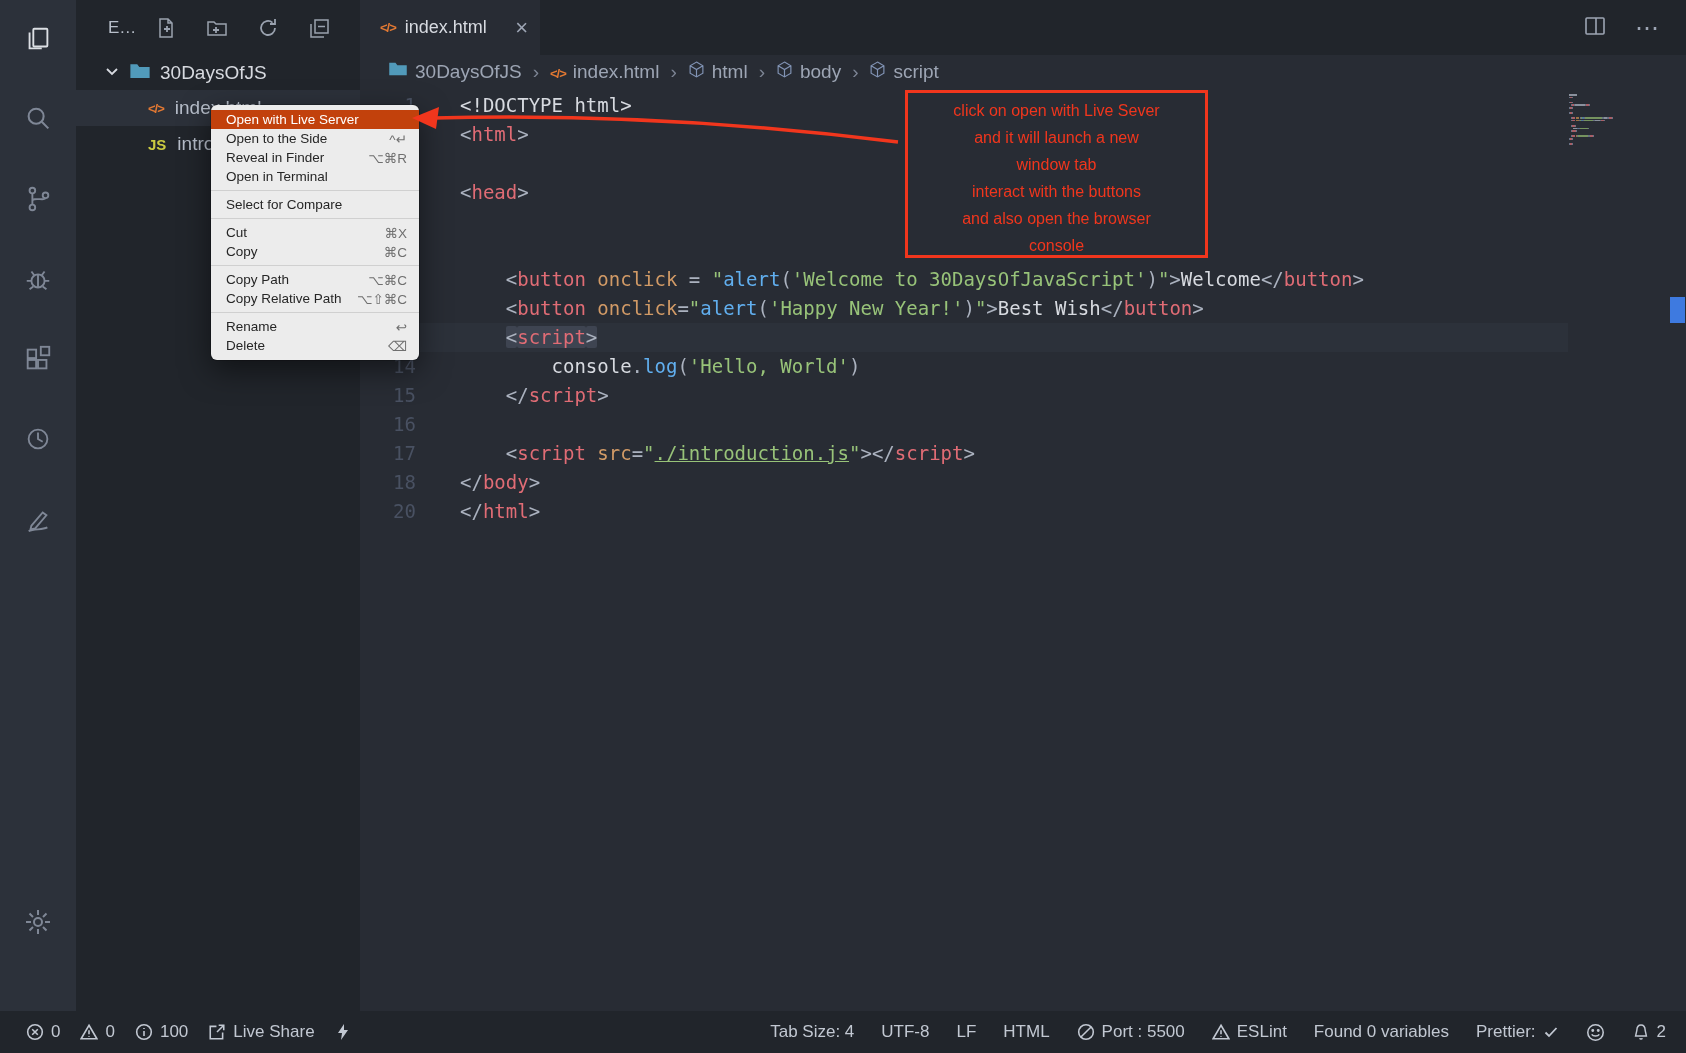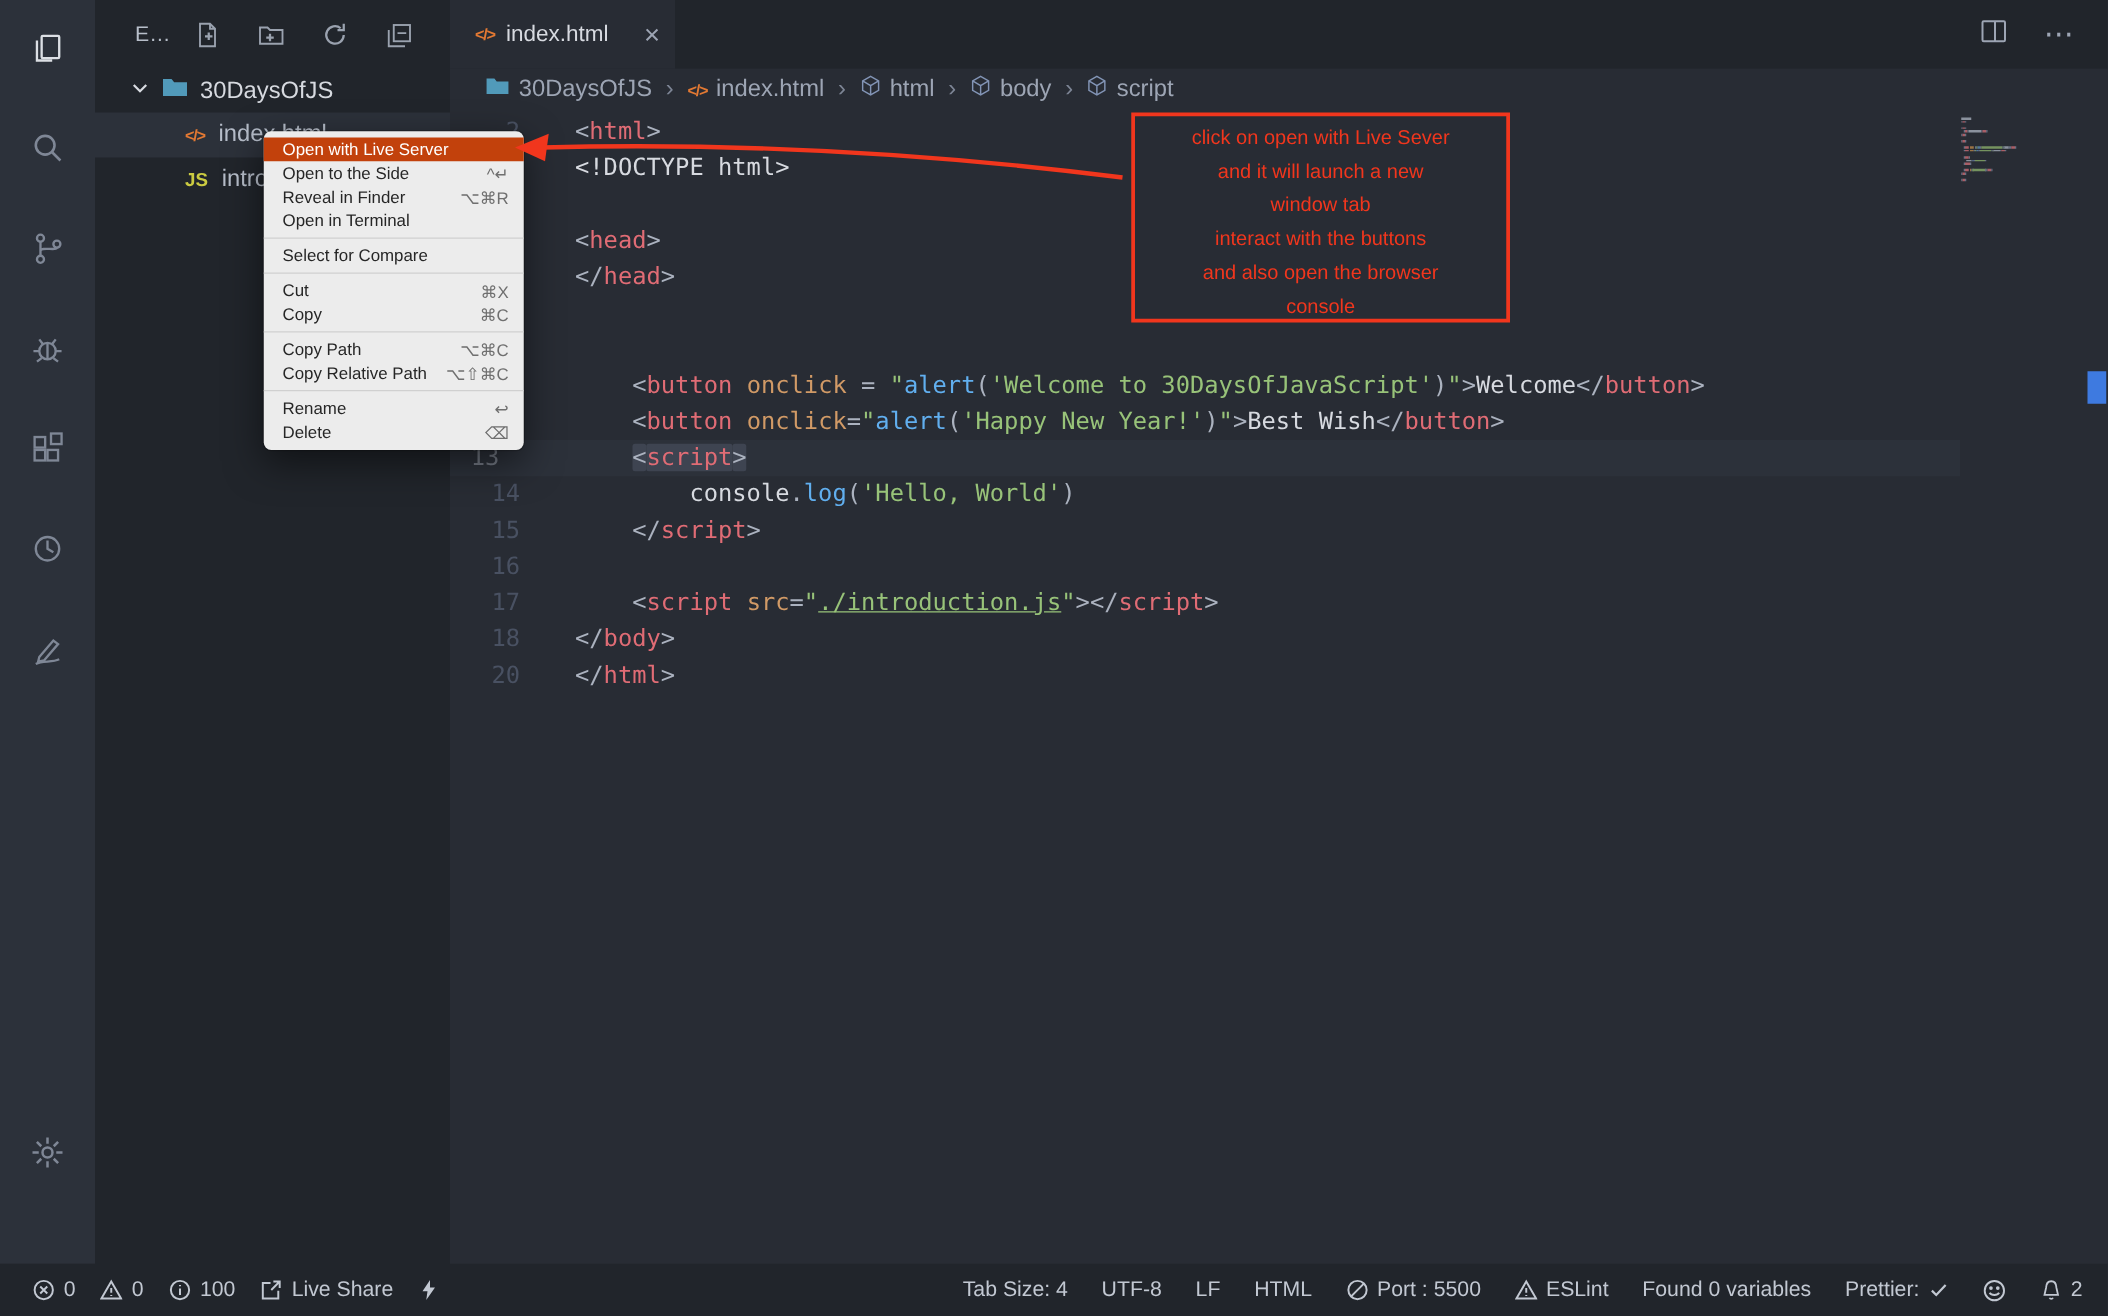--- a/index.html
+++ b/index.html
@@ -232,25 +232,24 @@
           <span class="bc-sep">›</span>
           <span class="bc-item">
             <span><svg width="17" height="17" viewBox="0 0 16 16" fill="none" stroke="#8294b5" stroke-width="1.1">
                 <path d="M8 1 L14 4.5 V11.5 L8 15 L2 11.5 V4.5 Z M2 4.5 L8 8 L14 4.5 M8 8 V15"></path>
               </svg></span>
             <span>script</span>
           </span>
         </div>
       <div class="editor">
         <div class="code">
+            <div class="code-line"><span class="line-num">1</span><span class="line-text"><span class="tok-bright">&lt;!DOCTYPE html&gt;</span></span></div>
             <div class="code-line"><span class="line-num">2</span><span class="line-text"><span class="tok-punct">&lt;</span><span class="tok-tag">html</span><span class="tok-punct">&gt;</span></span></div>
-            <div class="code-line"><span class="line-num">1</span><span class="line-text"><span class="tok-bright">&lt;!DOCTYPE html&gt;</span></span></div>
             <div class="code-line"><span class="line-num">3</span><span class="line-text"></span></div>
             <div class="code-line"><span class="line-num">4</span><span class="line-text"><span class="tok-punct">&lt;</span><span class="tok-tag">head</span><span class="tok-punct">&gt;</span></span></div>
-            <div class="code-line"><span class="line-num">6</span><span class="line-text"><span class="tok-punct">&lt;/</span><span class="tok-tag">head</span><span class="tok-punct">&gt;</span></span></div>
             <div class="code-line"><span class="line-num">7</span><span class="line-text"></span></div>
             <div class="code-line"><span class="line-num">9</span><span class="line-text"></span></div>
             <div class="code-line"><span class="line-num">10</span><span class="line-text"><span class="tok-plain">    </span><span class="tok-punct">&lt;</span><span class="tok-tag">button</span><span class="tok-plain"> </span><span class="tok-attr">onclick</span><span class="tok-punct"> = </span><span class="tok-str">"</span><span class="tok-fn">alert</span><span class="tok-punct">(</span><span class="tok-str">'Welcome to 30DaysOfJavaScript'</span><span class="tok-punct">)</span><span class="tok-str">"</span><span class="tok-punct">&gt;</span><span class="tok-bright">Welcome</span><span class="tok-punct">&lt;/</span><span class="tok-tag">button</span><span class="tok-punct">&gt;</span></span></div>
             <div class="code-line"><span class="line-num">11</span><span class="line-text"><span class="tok-plain">    </span><span class="tok-punct">&lt;</span><span class="tok-tag">button</span><span class="tok-plain"> </span><span class="tok-attr">onclick</span><span class="tok-punct">=</span><span class="tok-str">"</span><span class="tok-fn">alert</span><span class="tok-punct">(</span><span class="tok-str">'Happy New Year!'</span><span class="tok-punct">)</span><span class="tok-str">"</span><span class="tok-punct">&gt;</span><span class="tok-bright">Best Wish</span><span class="tok-punct">&lt;/</span><span class="tok-tag">button</span><span class="tok-punct">&gt;</span></span></div>
             <div class="code-line active"><span class="line-num">13</span><span class="line-text"><span class="tok-plain">    </span><span class="tok-punct tok-hl">&lt;</span><span class="tok-tag tok-hl">script</span><span class="tok-punct tok-hl">&gt;</span></span></div>
             <div class="code-line"><span class="line-num">14</span><span class="line-text"><span class="tok-plain">        </span><span class="tok-bright">console</span><span class="tok-punct">.</span><span class="tok-fn">log</span><span class="tok-punct">(</span><span class="tok-str">'Hello, World'</span><span class="tok-punct">)</span></span></div>
             <div class="code-line"><span class="line-num">15</span><span class="line-text"><span class="tok-plain">    </span><span class="tok-punct">&lt;/</span><span class="tok-tag">script</span><span class="tok-punct">&gt;</span></span></div>
             <div class="code-line"><span class="line-num">16</span><span class="line-text"></span></div>
             <div class="code-line"><span class="line-num">17</span><span class="line-text"><span class="tok-plain">    </span><span class="tok-punct">&lt;</span><span class="tok-tag">script</span><span class="tok-plain"> </span><span class="tok-attr">src</span><span class="tok-punct">=</span><span class="tok-str">"</span><span class="tok-str tok-link">./introduction.js</span><span class="tok-str">"</span><span class="tok-punct">&gt;</span><span class="tok-punct">&lt;/</span><span class="tok-tag">script</span><span class="tok-punct">&gt;</span></span></div>
             <div class="code-line"><span class="line-num">18</span><span class="line-text"><span class="tok-punct">&lt;/</span><span class="tok-tag">body</span><span class="tok-punct">&gt;</span></span></div>

